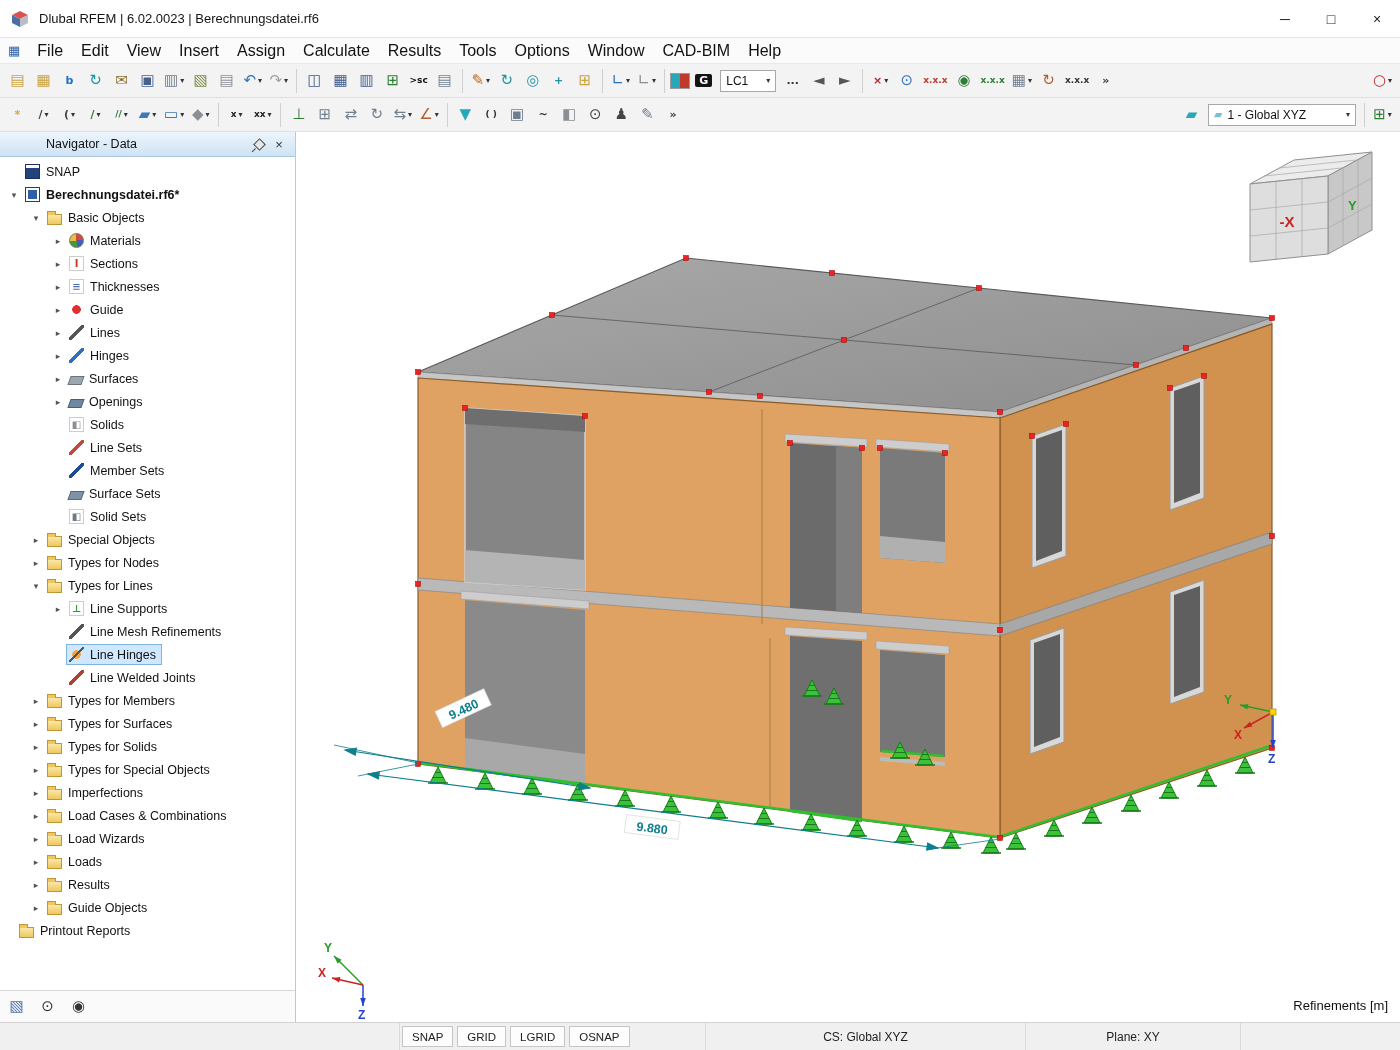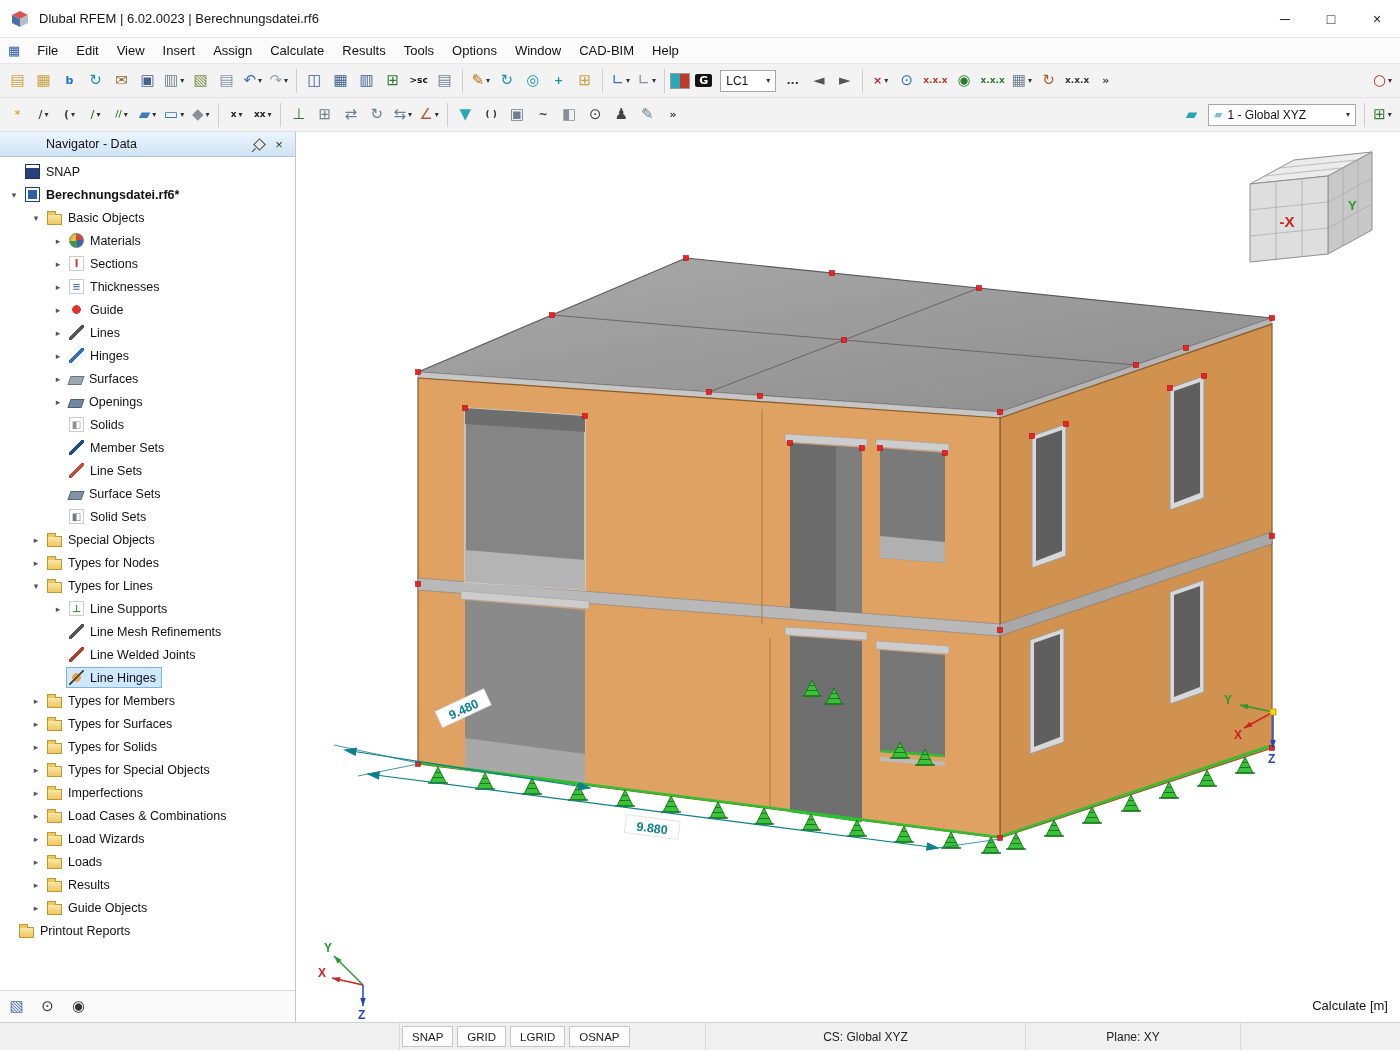--- a/index.html
+++ b/index.html
@@ -9,21 +9,21 @@
 
   
   .titlebar { height:38px; display:flex; align-items:center; background:#fff; border-bottom:1px solid #e4e4e4; padding-left:10px; }
   .titlebar .app-ico { margin-right:9px; display:flex; }
   .titlebar .ttl { font-size:13px; color:#151515; flex:1; }
   .win-btn { width:46px; height:38px; display:flex; align-items:center; justify-content:center; font-size:14px; color:#222; background:transparent; border:none; }
 
   
   .menubar { height:26px; display:flex; align-items:center; background:#fbfbfb; border-bottom:1px solid #e8e8e8; padding-left:8px; }
   .menubar .m-ico { color:#2f5fa5; font-size:13px; margin-right:8px; }
-  .menu-item { padding:3px 9px; font-size:13px; color:#111; }
+  .menu-item { padding:3px 9px; font-size:16px; color:#111; }
 
   
   .toolbar { height:34px; display:flex; align-items:center; background:#f3f3f3; border-bottom:1px solid #e0e0e0; padding:0 5px; gap:1px; }
   .tbtn { height:27px; min-width:25px; display:inline-flex; align-items:center; justify-content:center; background:transparent; border:1px solid transparent; padding:0 2px; font-size:15px; font-family:"DejaVu Sans", sans-serif; }
   .tbtn .tglyph { line-height:1; }
   .tbtn .tglyph.boxed { padding:1px 4px; border-radius:2px; font-size:11px; font-weight:bold; }
   .tbtn .tglyph.small { font-size:9px; font-weight:bold; letter-spacing:0; }
   .tbtn.ttext { font-size:11px; font-weight:bold; }
   .tcaret { font-size:8px; color:#333; margin-left:2px; }
   .tsep { width:1px; height:24px; background:#cfcfcf; margin:0 4px; flex:none; }
@@ -444,34 +444,34 @@
         <div class="tree-row" style="padding-left: 50px;">
           <span class="chev"></span>
           <span class="sel">
             <span class="ticon glyph" style="--c: #8a8f96;">◧</span>
             <span class="tlabel">Solids</span>
           </span>
         </div>
         <div class="tree-row" style="padding-left: 50px;">
           <span class="chev"></span>
           <span class="sel">
+            <span class="ticon diag" style="--c: #c24b3a;"></span>
+            <span class="tlabel">Line Sets</span>
+          </span>
+        </div>
+        <div class="tree-row" style="padding-left: 50px;">
+          <span class="chev"></span>
+          <span class="sel">
             <span class="ticon diag" style="--c: #1f4e8c;"></span>
             <span class="tlabel">Member Sets</span>
           </span>
         </div>
         <div class="tree-row" style="padding-left: 50px;">
           <span class="chev"></span>
           <span class="sel">
-            <span class="ticon diag" style="--c: #c24b3a;"></span>
-            <span class="tlabel">Line Sets</span>
-          </span>
-        </div>
-        <div class="tree-row" style="padding-left: 50px;">
-          <span class="chev"></span>
-          <span class="sel">
             <span class="ticon para" style="--c: #7f93a8;"></span>
             <span class="tlabel">Surface Sets</span>
           </span>
         </div>
         <div class="tree-row" style="padding-left: 50px;">
           <span class="chev"></span>
           <span class="sel">
             <span class="ticon glyph" style="--c: #6e7a86;">◧</span>
             <span class="tlabel">Solid Sets</span>
           </span>
@@ -504,32 +504,32 @@
             <span class="tlabel">Line Supports</span>
           </span>
         </div>
         <div class="tree-row" style="padding-left: 50px;">
           <span class="chev"></span>
           <span class="sel">
             <span class="ticon diag" style="--c: #555555;"></span>
             <span class="tlabel">Line Mesh Refinements</span>
           </span>
         </div>
+        <div class="tree-row selected" style="padding-left: 50px;">
+          <span class="chev"></span>
+          <span class="sel">
+            <span class="ticon hinge"></span>
+            <span class="tlabel">Line Hinges</span>
+          </span>
+        </div>
         <div class="tree-row" style="padding-left: 50px;">
           <span class="chev"></span>
           <span class="sel">
             <span class="ticon diag" style="--c: #b04030;"></span>
             <span class="tlabel">Line Welded Joints</span>
-          </span>
-        </div>
-        <div class="tree-row selected" style="padding-left: 50px;">
-          <span class="chev"></span>
-          <span class="sel">
-            <span class="ticon hinge"></span>
-            <span class="tlabel">Line Hinges</span>
           </span>
         </div>
         <div class="tree-row" style="padding-left: 28px;">
           <span class="chev">▸</span>
           <span class="sel">
             <span class="ticon folder"></span>
             <span class="tlabel">Types for Members</span>
           </span>
         </div>
         <div class="tree-row" style="padding-left: 28px;">
@@ -815,21 +815,21 @@
             <line x1="1032" y1="96" x2="1076" y2="72"></line>
           <line x1="968" y1="44" x2="1046" y2="36"></line>
             <line x1="983" y1="36" x2="1061" y2="28"></line>
         </g>
         <text x="991" y="95" text-anchor="middle" font-size="15" font-weight="bold" fill="#cc2222">-X</text>
         <text x="1052" y="78" font-size="13" font-weight="bold" fill="#2a9a2a">Y</text>
       </g>
     </svg>
   </div>
 
-  <div class="dim-unit">Calculate [m]</div>
+  <div class="dim-unit">Refinements [m]</div>
 
   <div class="statusbar">
     <div class="sb-left"></div>
     <button class="sb-btn">SNAP</button>
     <button class="sb-btn">GRID</button>
     <button class="sb-btn">LGRID</button>
     <button class="sb-btn">OSNAP</button>
     <div class="sb-flex"></div>
     <div class="sb-cell" style="width:320px">CS: Global XYZ</div>
     <div class="sb-cell" style="width:215px">Plane: XY</div>

